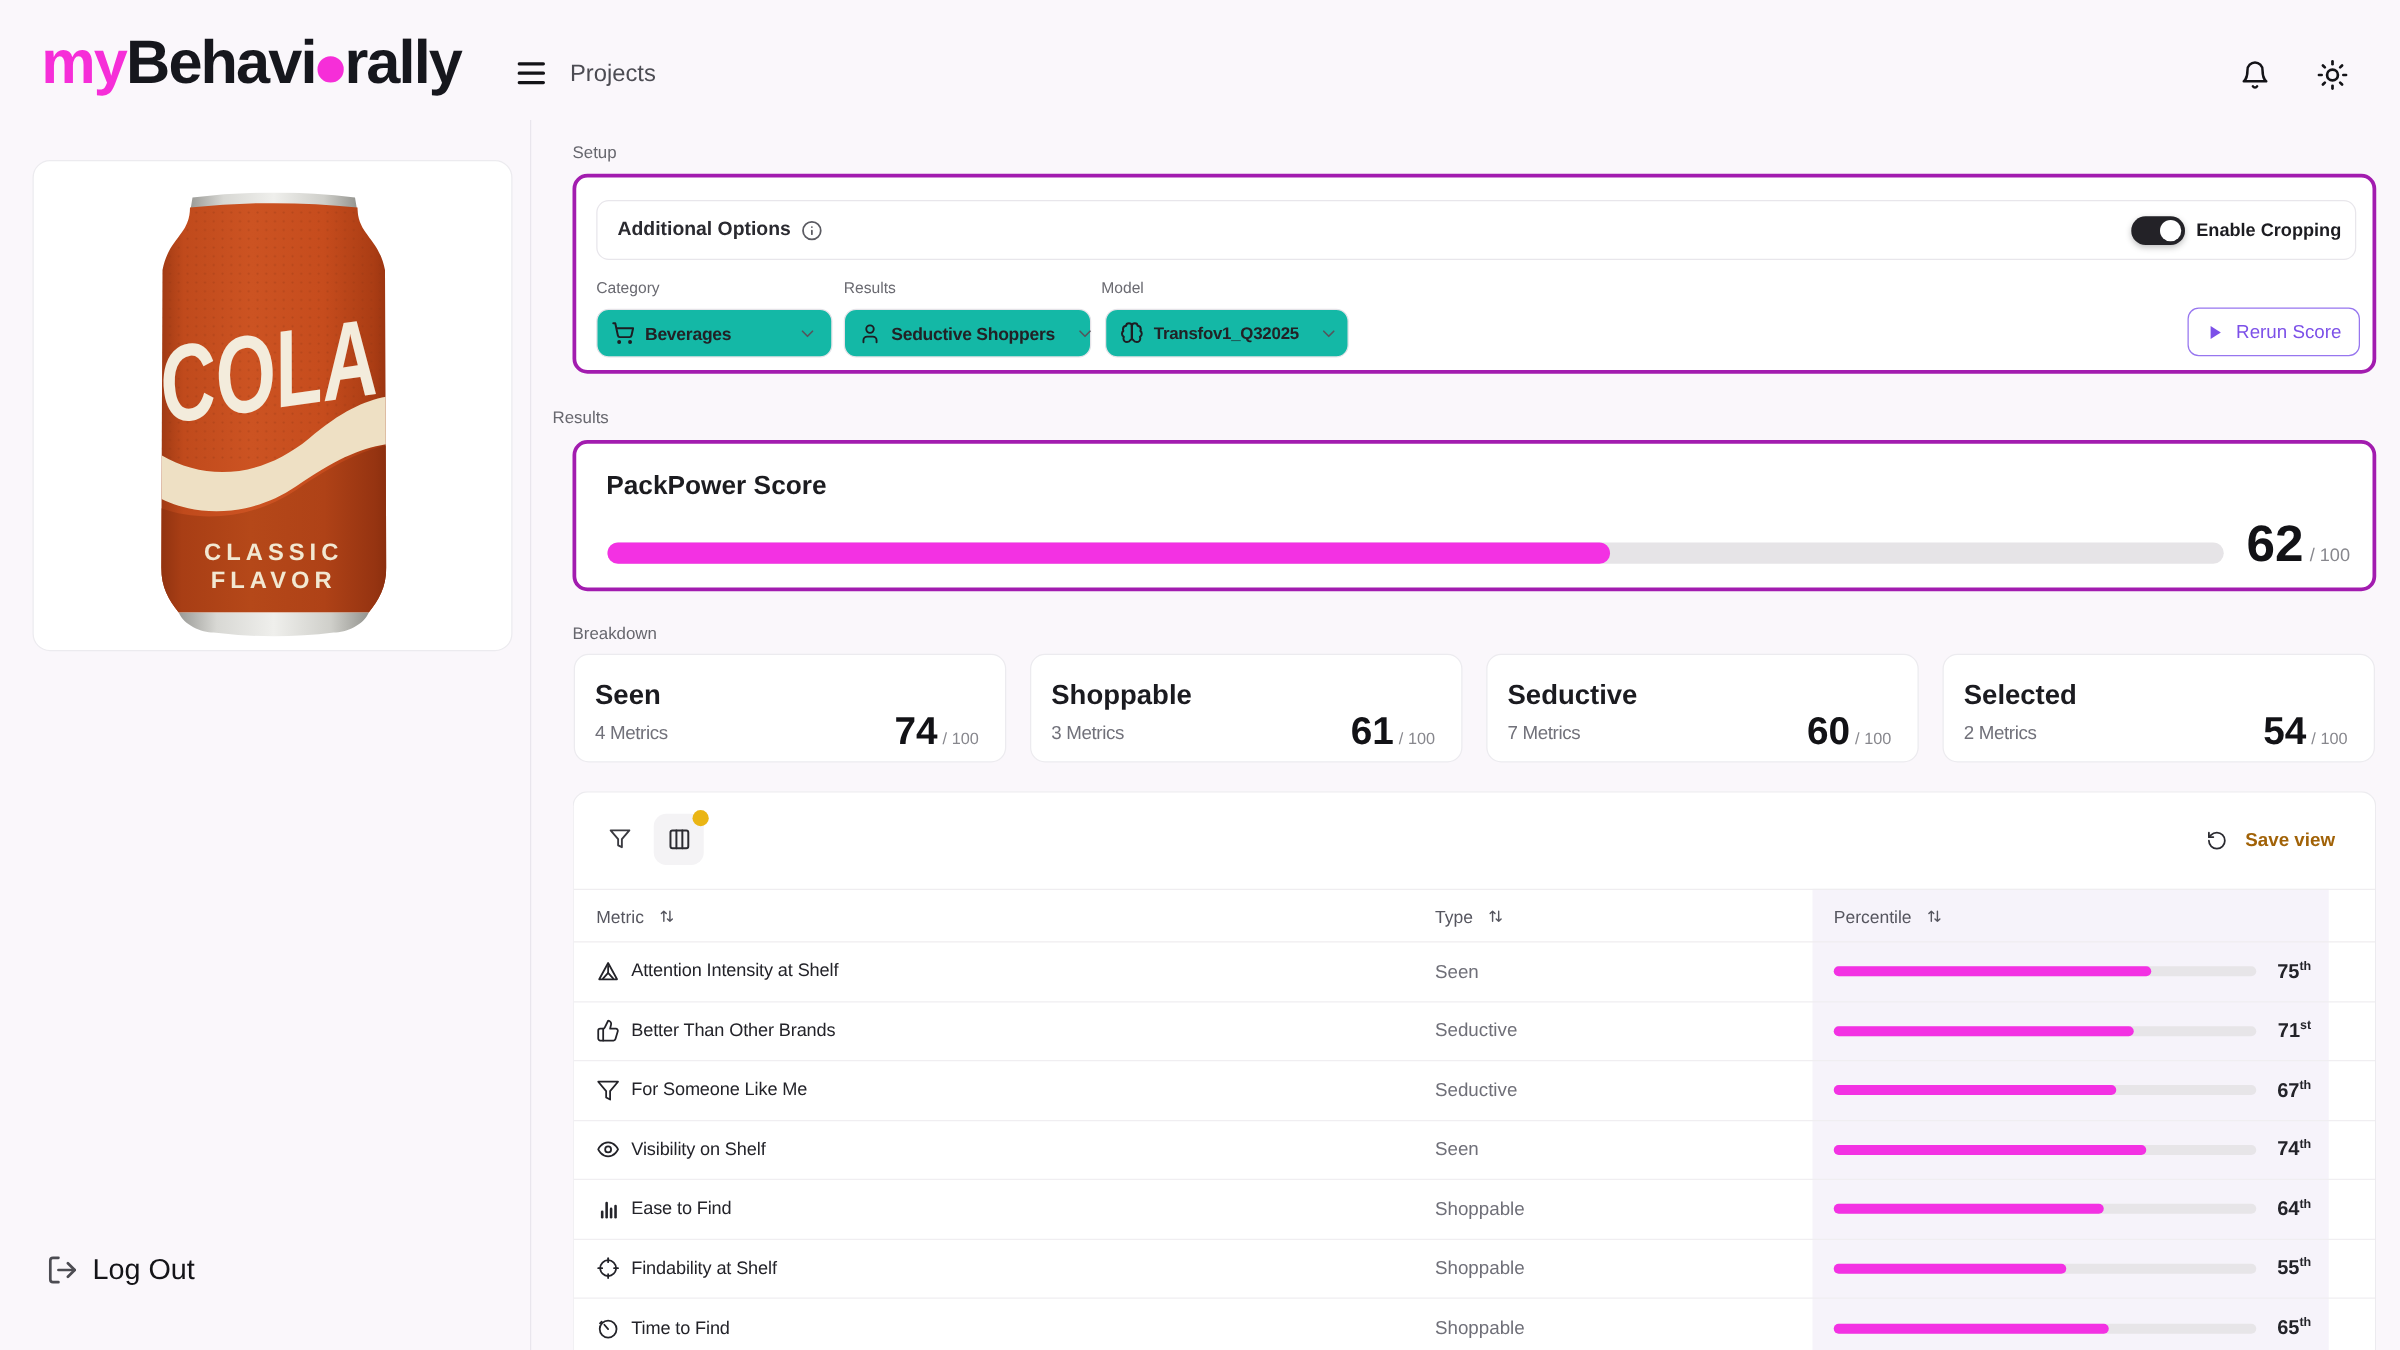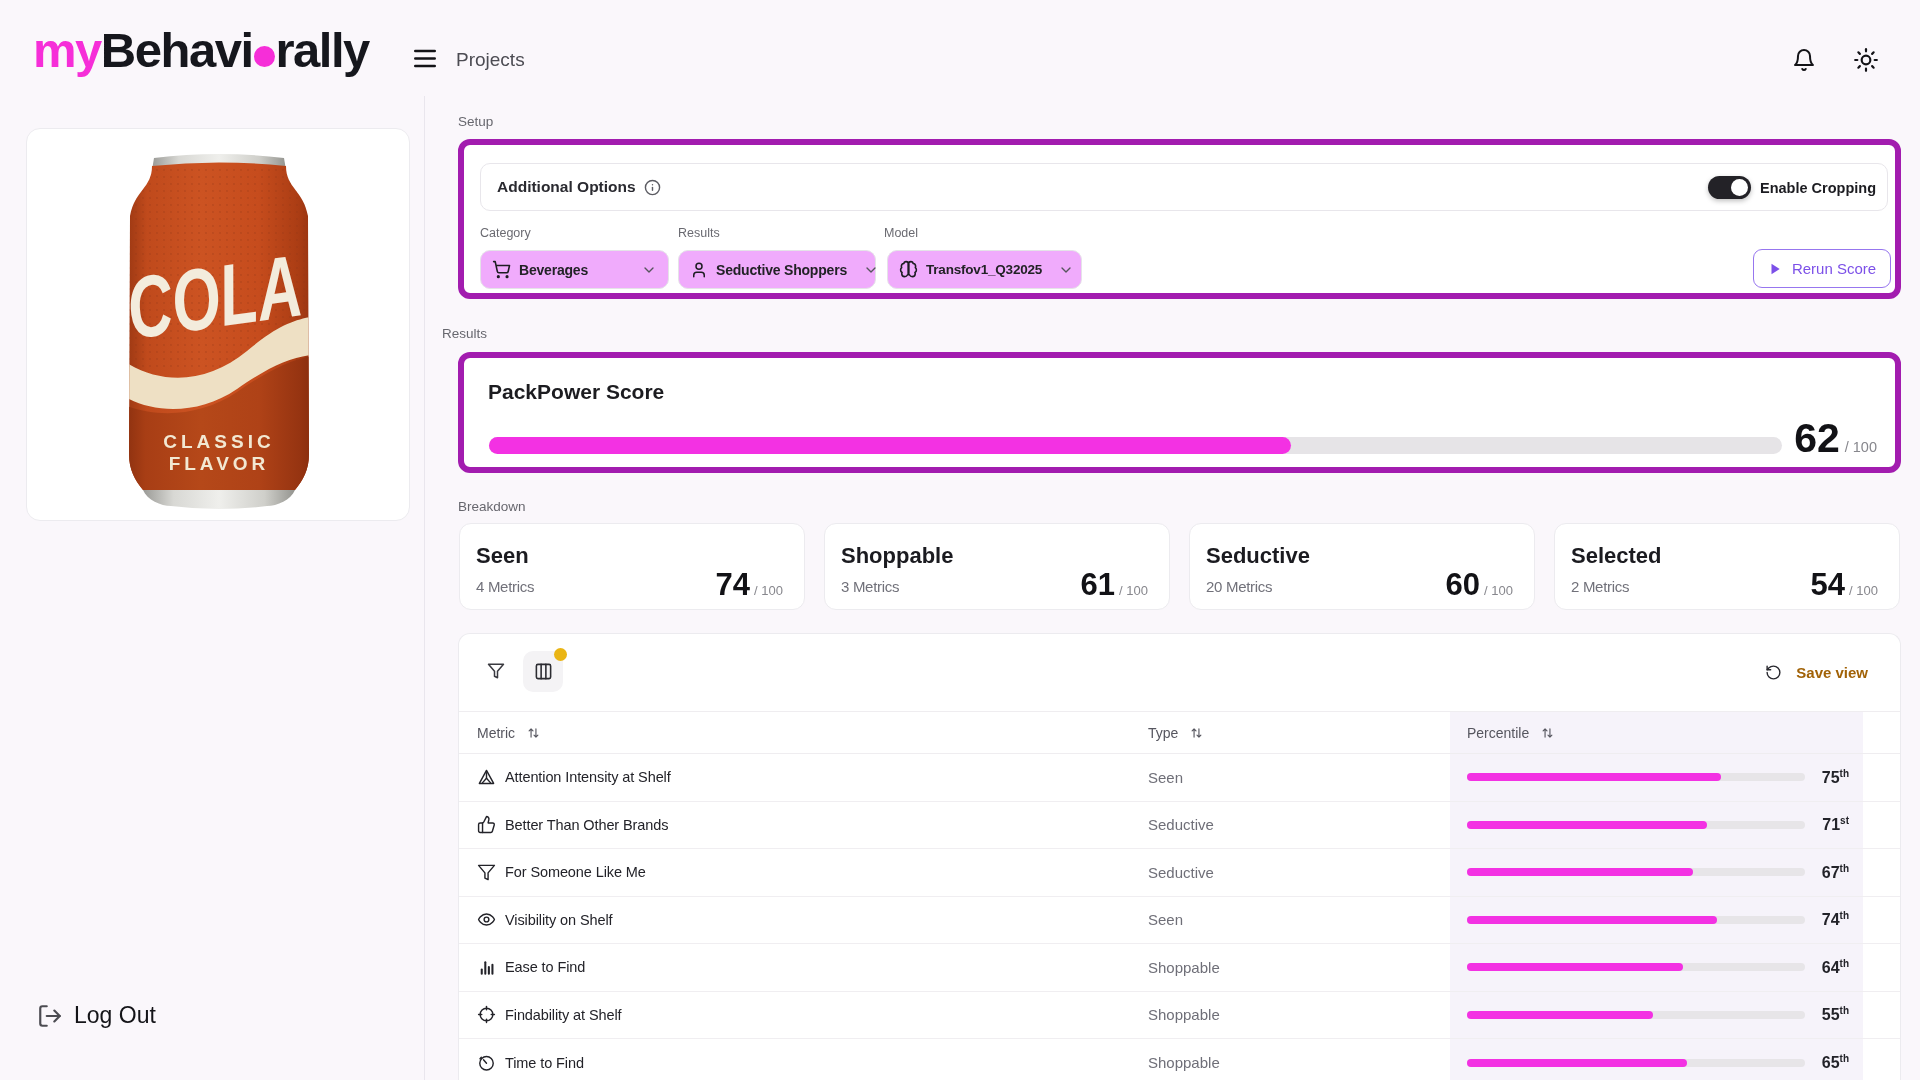--- a/index.html
+++ b/index.html
@@ -15,30 +15,30 @@
 
 
 .imgcard { position:absolute; left:26px; top:128px; width:384px; height:393px; background:#fff; border:1px solid #ecebef; border-radius:14px; }
 .vline { position:absolute; left:424px; top:96px; width:1px; height:984px; background:#e9e6ed; }
 .logout { position:absolute; left:37px; top:1002px; display:flex; align-items:center; gap:11px; font-size:23px; color:#141418; }
 
 
 .slabel { position:absolute; font-size:13.5px; color:#67676e; }
 
 
-.card { position:absolute; background:#fff; border:6px solid #a21caf; border-radius:12px; }
+.card { position:absolute; background:#fff; border:3px solid #a21caf; border-radius:12px; }
 
 
 .optbox { position:absolute; left:16px; top:18px; width:1405px; height:48px; border:1px solid #e8e6eb; border-radius:10px; display:flex; align-items:center; padding:0 16px; }
 .optbox .t1 { font-size:15.5px; font-weight:bold; color:#2a2a30; margin-right:8px; }
 .toggle { width:43px; height:23px; border-radius:12px; background:#232227; position:relative; box-shadow:0 2px 5px rgba(0,0,0,.25); }
 .toggle .knob { position:absolute; right:3px; top:2.75px; width:17.5px; height:17.5px; border-radius:50%; background:#fff; }
 .enlbl { font-size:14.5px; font-weight:bold; color:#1c1c21; }
 .flabel { position:absolute; font-size:12.5px; color:#6a6a71; }
-.dd { position:absolute; top:105px; height:39px; border:1px solid #e5e3e8; border-radius:10px; background:#f0abfc; display:flex; align-items:center; padding:0 11px; gap:8px; }
+.dd { position:absolute; top:105px; height:39px; border:1px solid #e5e3e8; border-radius:10px; background:#14b8a6; display:flex; align-items:center; padding:0 11px; gap:8px; }
 .dd svg { flex-shrink:0; }
 .dd .txt { font-size:14px; font-weight:bold; color:#222226; white-space:nowrap; letter-spacing:-0.2px; }
 .rerun { position:absolute; top:104px; left:1289px; width:138px; height:39px; border:1.5px solid #9776ef; border-radius:9px; background:#fff; display:flex; align-items:center; justify-content:center; gap:10px; font-size:15px; color:#7c50e8; font-weight:500; }
 
 
 .rtitle { position:absolute; left:24px; top:22px; font-size:21px; font-weight:bold; color:#1c1c20; }
 .track { position:absolute; left:25px; top:79px; width:1293px; height:17px; border-radius:9px; background:#e6e4e7; }
 .track .fill { width:62%; height:100%; border-radius:9px; background:#f331e3; }
 .score { position:absolute; right:18px; top:57px; font-size:41px; font-weight:bold; color:#121216; }
 .score .sub { font-size:14.5px; font-weight:normal; color:#87878d; margin-left:5px; }
@@ -237,21 +237,21 @@
     <div class="bm">4 Metrics</div>
   <div class="bs">74<span class="sub">/ 100</span></div>
 </div>
 <div class="bcard" style="left:824px">
   <div class="bt">Shoppable</div>
     <div class="bm">3 Metrics</div>
   <div class="bs">61<span class="sub">/ 100</span></div>
 </div>
 <div class="bcard" style="left:1189px">
   <div class="bt">Seductive</div>
-    <div class="bm">20 Metrics</div>
+    <div class="bm">7 Metrics</div>
   <div class="bs">60<span class="sub">/ 100</span></div>
 </div>
 <div class="bcard" style="left:1554px">
   <div class="bt">Selected</div>
     <div class="bm">2 Metrics</div>
   <div class="bs">54<span class="sub">/ 100</span></div>
 </div>
 
 <div class="tcard">
   <div class="lavcol"></div>

